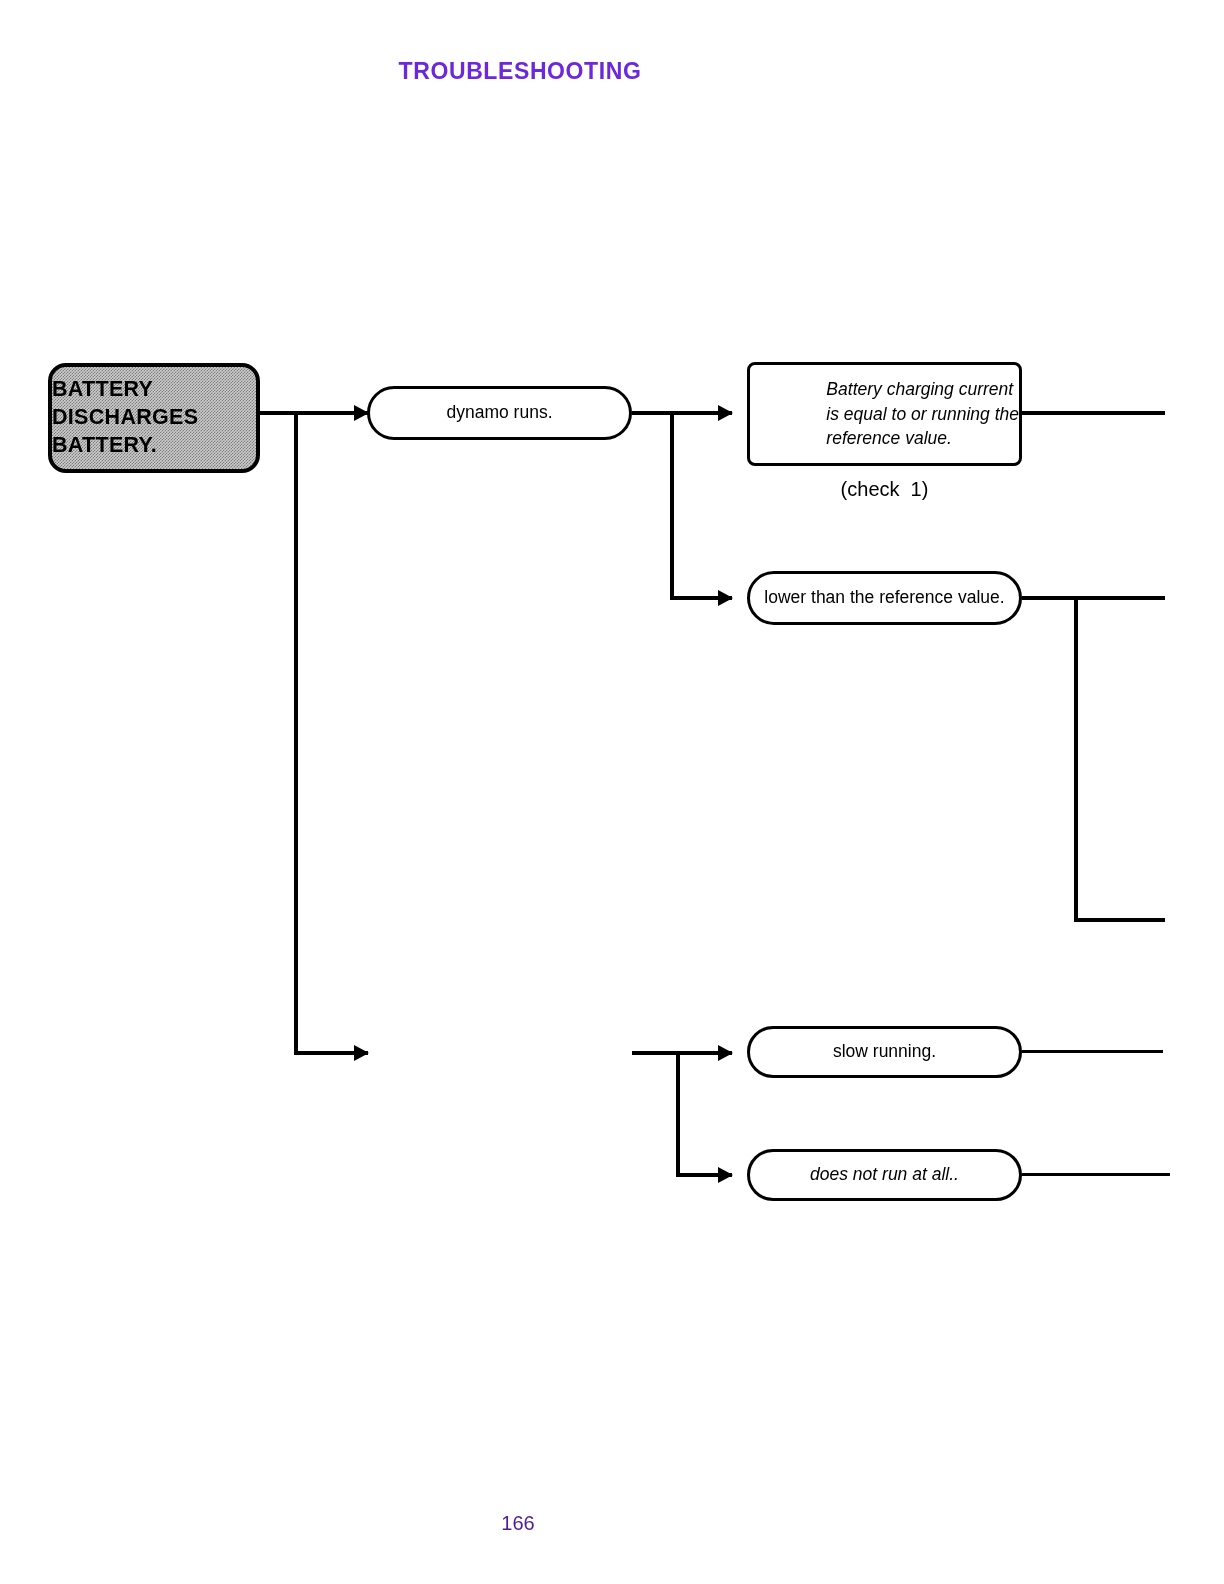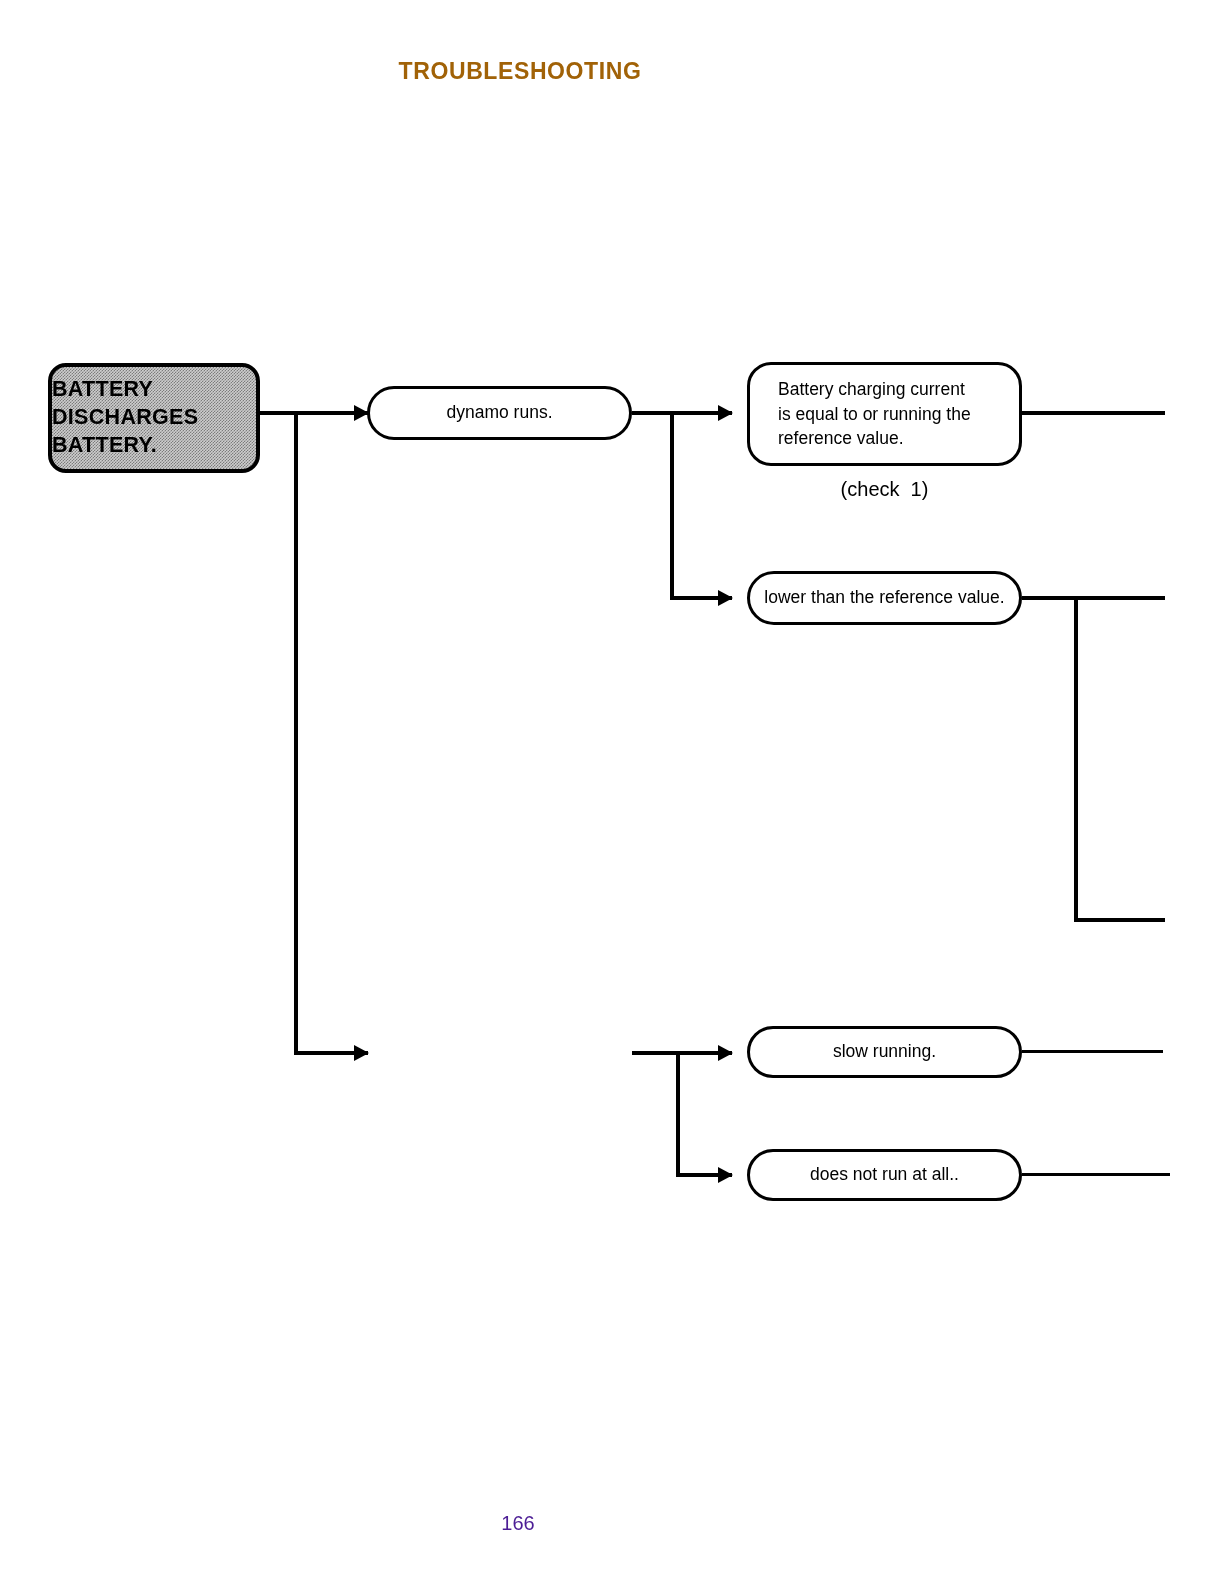--- a/index.html
+++ b/index.html
@@ -22,21 +22,21 @@
   
   .doc-title {
     position: absolute;
     left: 0;
     top: 58px;
     width: 1040px;
     text-align: center;
     font-size: 23px;
     font-weight: bold;
     letter-spacing: 0.6px;
-    color: #a16207;
+    color: #6d28d9;
   }
 
   
   .page-number {
     position: absolute;
     left: 0;
     top: 1512px;
     width: 1036px;
     text-align: center;
     font-size: 20px;
@@ -54,23 +54,24 @@
     font-size: 17.5px;
     color: #000;
     line-height: 1.0;
   }
   .node.pill {
     border-radius: 999px;
     justify-content: center;
     text-align: center;
   }
   .node.rrect {
-    border-radius: 24px;
-    justify-content: flex-start;
+    border-radius: 8px;
+    justify-content: flex-end;
     text-align: left;
+    font-style: italic;
   }
   .node.start {
     border-radius: 18px;
     border-width: 4px;
     font-weight: bold;
     font-size: 21.5px;
     line-height: 1.30;
     letter-spacing: 0.3px;
     align-items: center;
     
@@ -168,20 +169,20 @@
   <div class="hline" style="left:676px; top:1173px; width:56px; height:4px;"></div>
 
   <div class="arrow" style="left:718px; top:1045px;"></div>
   <div class="arrow" style="left:718px; top:1167px;"></div>
 
   <div class="node pill" style="left:747px; top:1026px; width:275px; height:52px;">
     <span class="txt">slow running.</span>
   </div>
   <div class="hline" style="left:1022px; top:1050px; width:141px; height:3px;"></div>
 
-  <div class="node pill" style="left:747px; top:1149px; width:275px; height:52px;">
+  <div class="node pill" style="left:747px; top:1149px; width:275px; height:52px;font-style:italic;">
     <span class="txt">does not run at all..</span>
   </div>
   <div class="hline" style="left:1022px; top:1173px; width:148px; height:3px;"></div>
 
   <div class="page-number">166</div>
 
 </div>
 
 </body></html>

